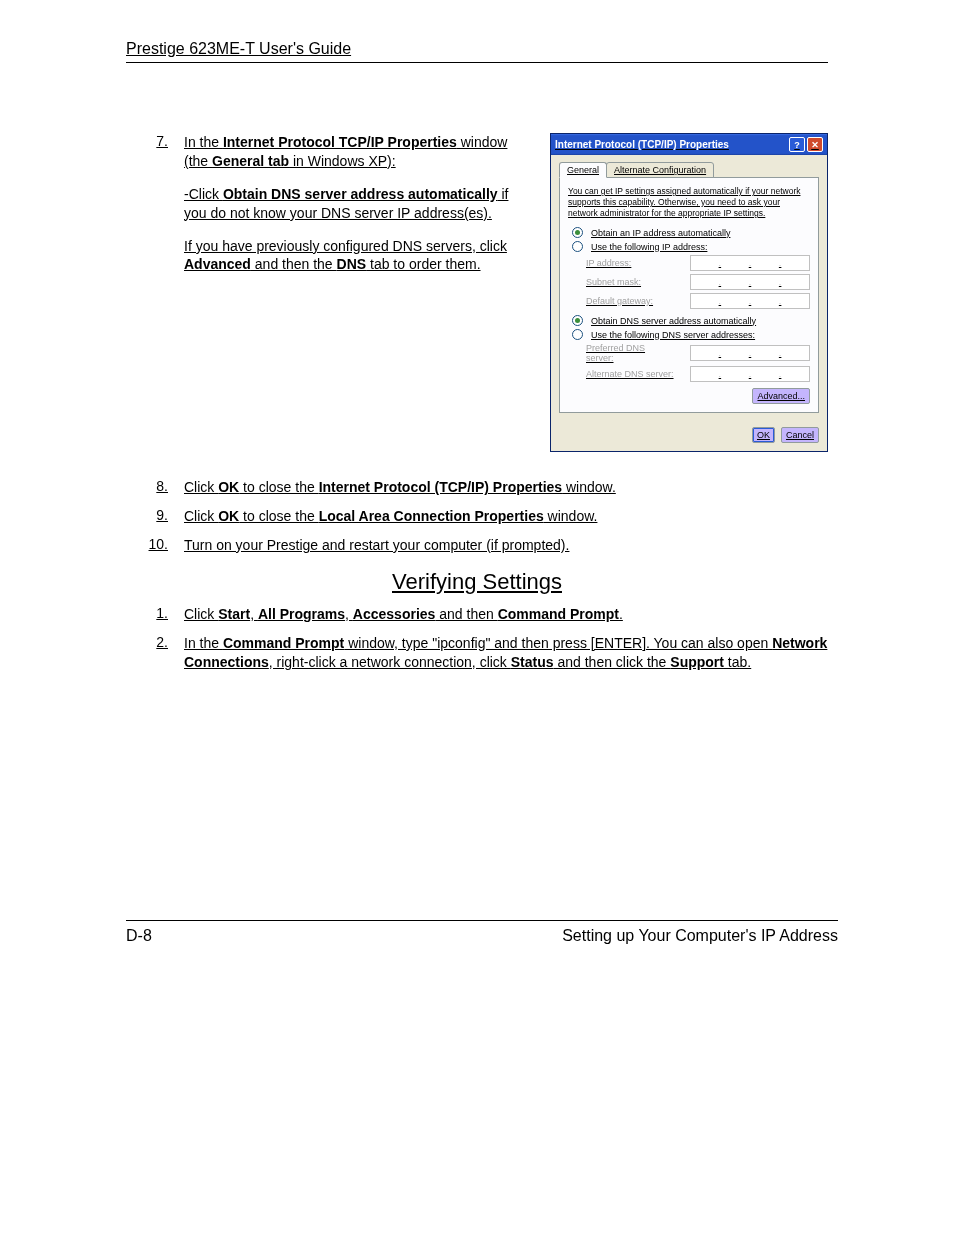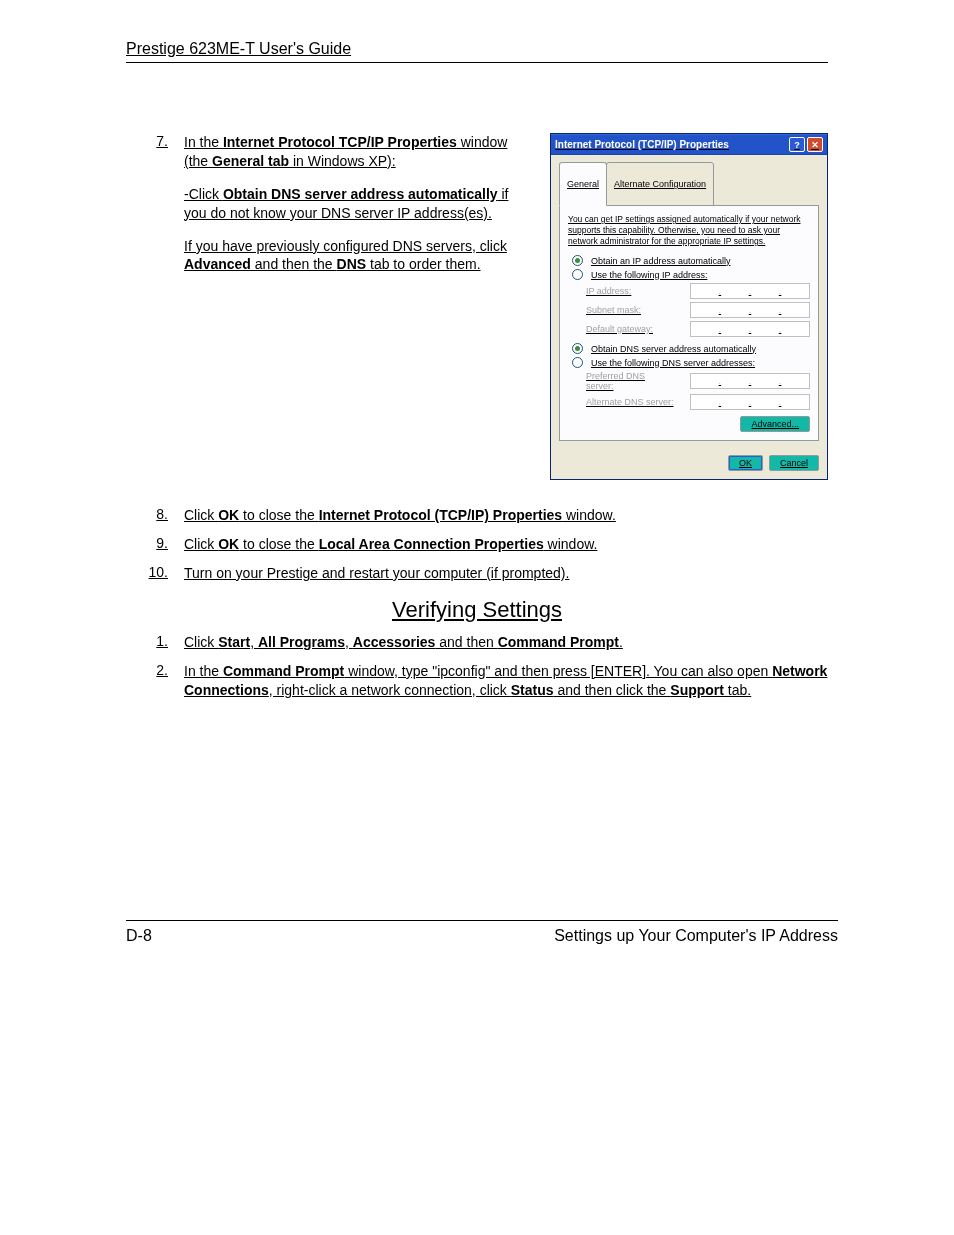--- a/index.html
+++ b/index.html
@@ -92,21 +92,21 @@
     display: flex; align-items: center; justify-content: center;
     font-size: 9px; font-weight: bold;
   }
   .xp-help { background: #2a5bd7; }
   .xp-close { background: #d04a2c; }
   .xp-body { padding: 6px 8px 8px 8px; }
   .xp-tabs { display: flex; position: relative; top: 1px; }
   .xp-tab {
     border: 1px solid #919b9c;
     background: #ece9d8;
-    padding: 16px 7px;
+    padding: 2px 7px;
     font-size: 9px;
     margin-right: -1px;
     border-top-left-radius: 3px;
     border-top-right-radius: 3px;
   }
   .xp-tab.active { background: #fcfcfe; border-bottom-color: #fcfcfe; z-index: 2; position: relative; }
   .xp-tabpanel {
     border: 1px solid #919b9c;
     background: #fcfcfe;
     padding: 8px;
@@ -131,22 +131,22 @@
   }
   .xp-fieldlabel { width: 88px; font-size: 9px; color: #a0a0a0; }
   .xp-ipbox {
     flex: 1; height: 14px; background: #fff;
     border: 1px solid #c0c0c0;
     display: flex; justify-content: space-evenly; align-items: center;
     color: #c0c0c0; font-size: 9px;
   }
   .xp-adv-row { display:flex; justify-content:flex-end; margin-top:6px; }
   .xp-btn {
-    background: #14b8a6; border: 1px solid #919b9c;
-    padding: 2px 10px; font-size: 9px; border-radius: 2px;
+    background: #c4b5fd; border: 1px solid #919b9c;
+    padding: 2px 4px; font-size: 9px; border-radius: 2px;
   }
   .xp-footer {
     display: flex; justify-content: flex-end; gap: 6px;
     padding: 6px 8px 8px 0;
   }
   .xp-btn.default { box-shadow: 0 0 0 1px #2a5bd7 inset; }
 </style>
 </head>
 <body>
 
@@ -307,15 +307,15 @@
       <div class="li-content">
           <p>
         <span>In the </span><b>Command Prompt</b><span> window, type "ipconfig" and then press [ENTER]. You can also open </span><b>Network Connections</b><span>, right-click a network connection, click </span><b>Status</b><span> and then click the </span><b>Support</b><span> tab.</span>
       </p>
         </div>
     </li>
   </ol>
 
   <div class="footer">
     <span>D-8</span>
-    <span>Settings up Your Computer's IP Address</span>
+    <span>Setting up Your Computer's IP Address</span>
   </div>
 </div>
 
 </body></html>

